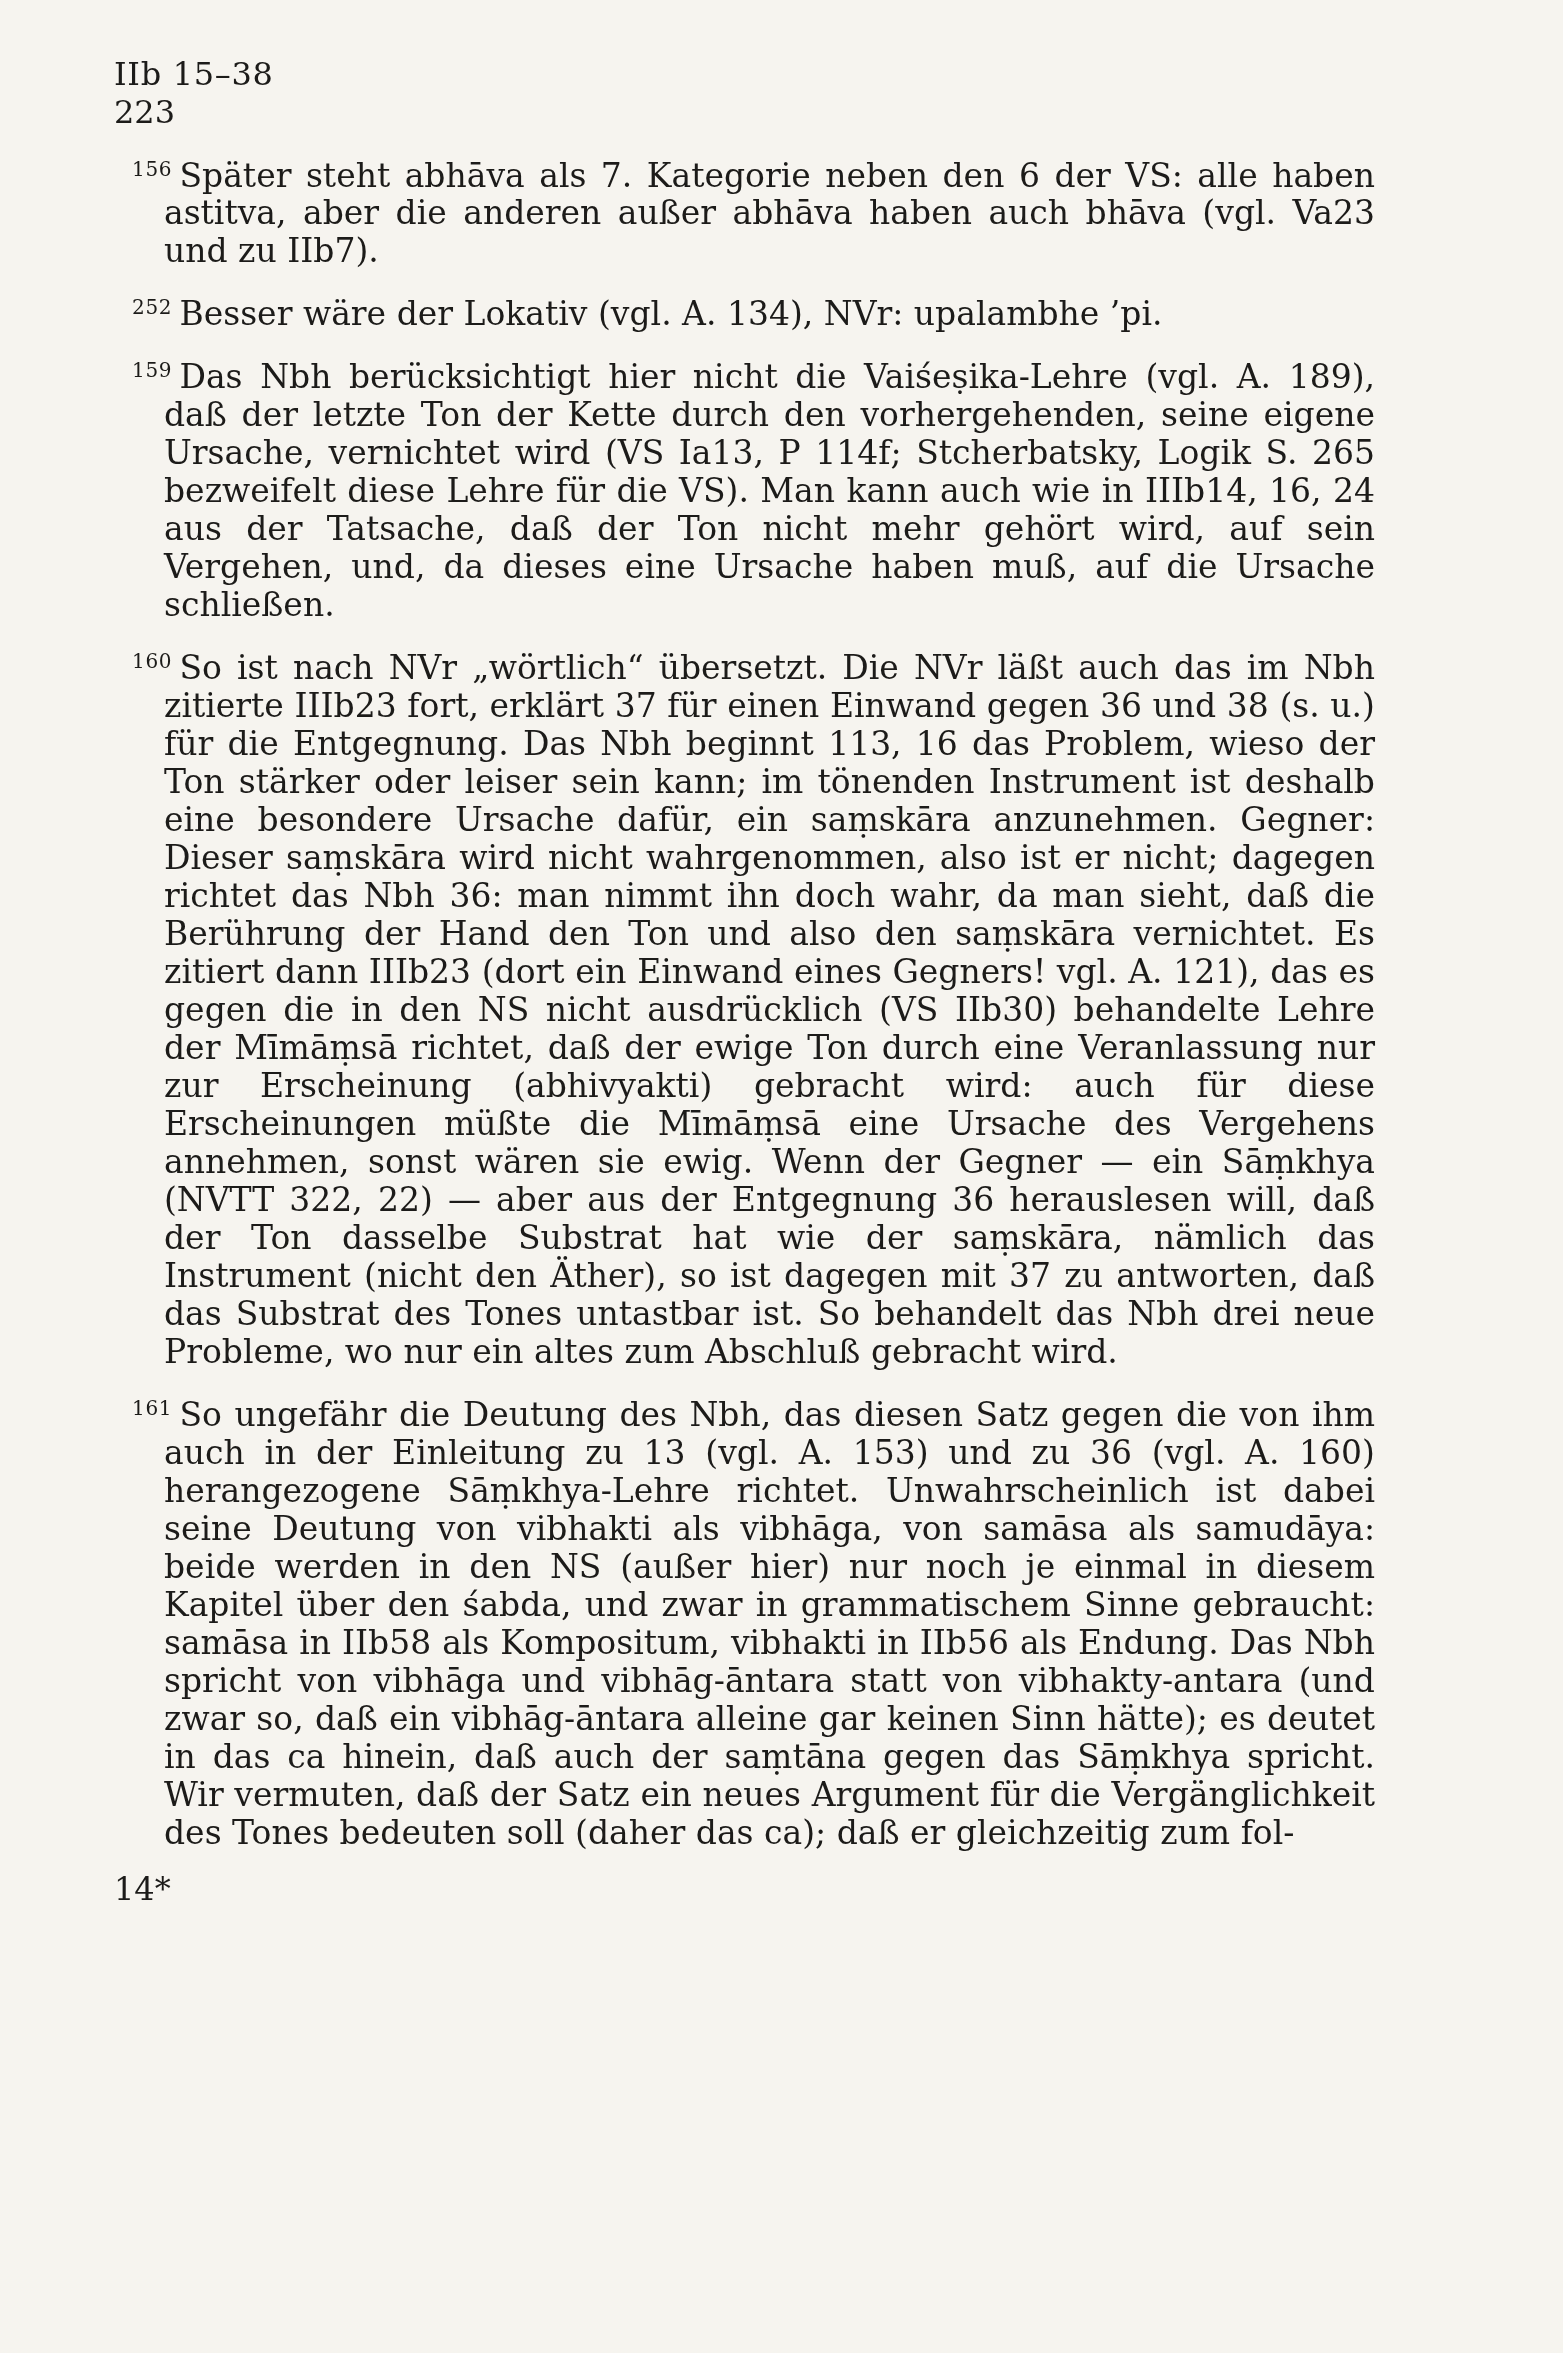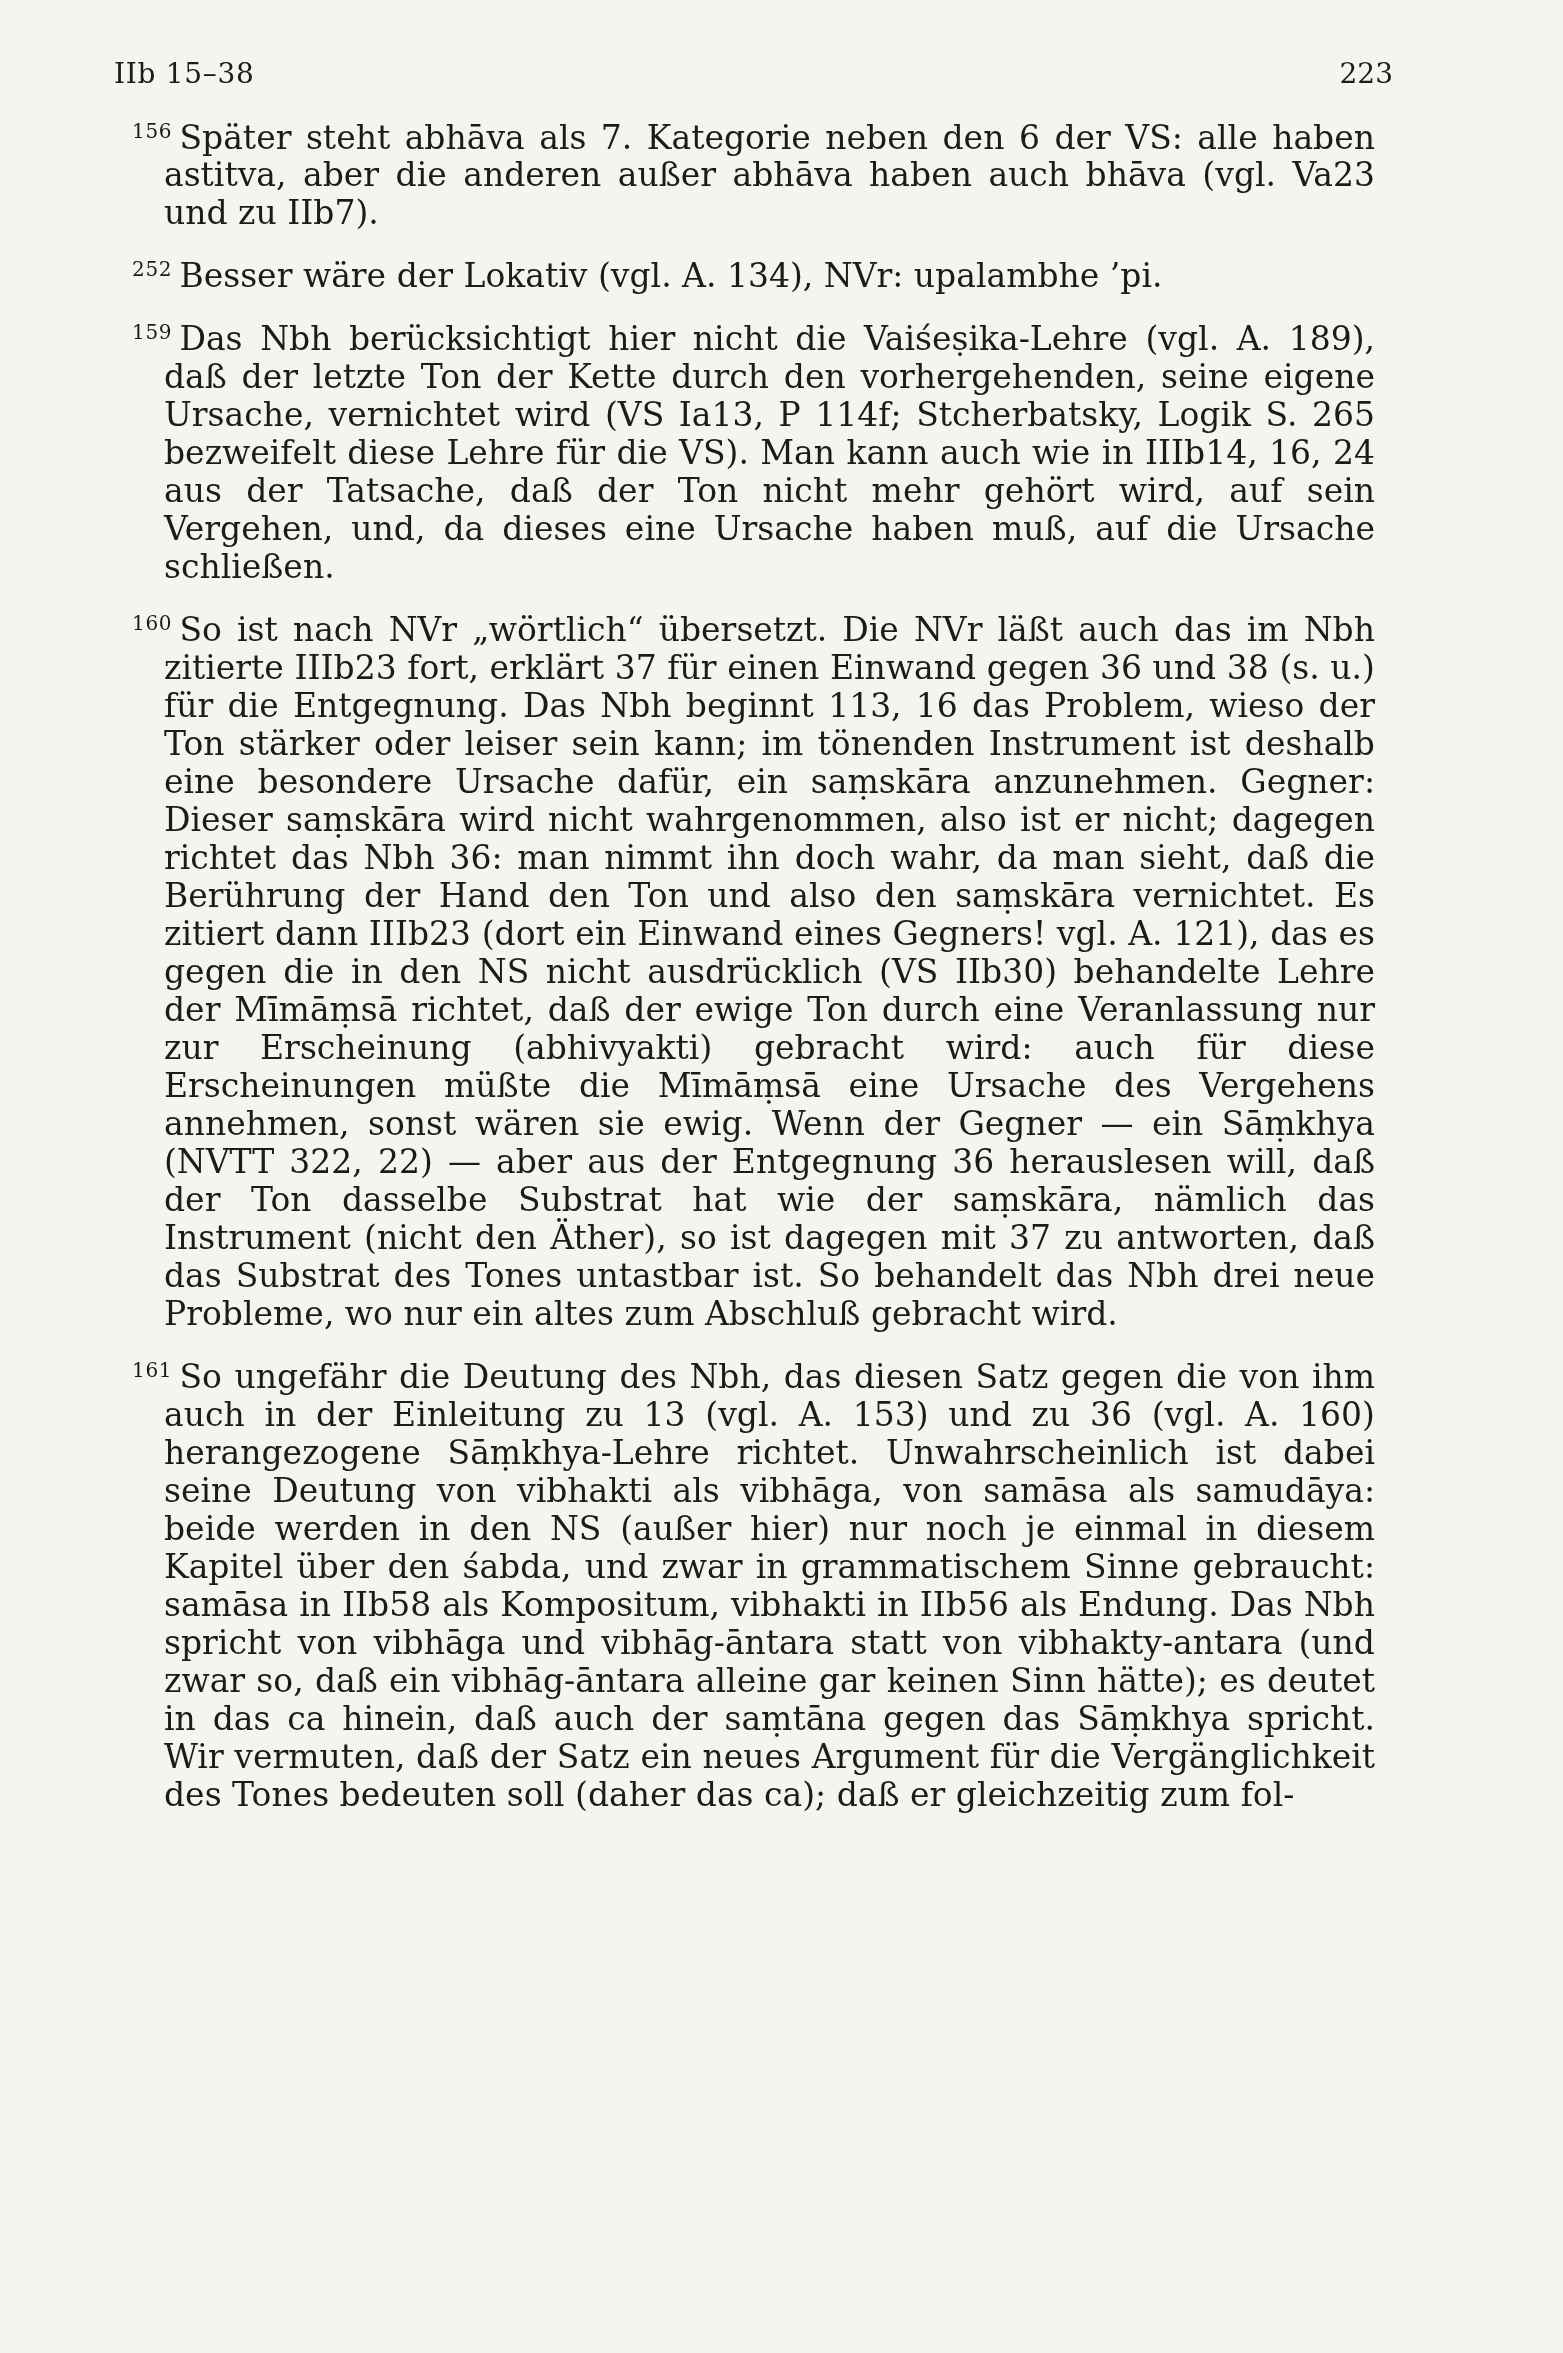--- a/index.html
+++ b/index.html
@@ -19,22 +19,23 @@
     padding: 55px 171px 43px 114px;
     font-family: "DejaVu Serif", "Liberation Serif", serif;
     color: #1c1b19;
     font-size: 33px;
     line-height: 38px;
   }
   .header {
     display: flex;
     justify-content: space-between;
     align-items: baseline;
-    font-size: 28px;
+    font-size: 32px;
     margin-bottom: 18.7px;
+    flex-direction: column;
   }
   .header .running-title {
     letter-spacing: 0.7px;
   }
   .content {
     text-align: justify;
   }
   p.footnote {
     margin: 18px;
     padding-left: 32px;
@@ -73,15 +74,16 @@
 
 
     <p class="footnote"><span class="fn-num">159</span><span>Das Nbh berücksichtigt hier nicht die Vaiśeṣika-Lehre (vgl. A. 189), daß der letzte Ton der Kette durch den vorhergehenden, seine eigene Ursache, vernichtet wird (VS Ia13, P 114f; Stcherbatsky, Logik S. 265 bezweifelt diese Lehre für die VS). Man kann auch wie in IIIb14, 16, 24 aus der Tatsache, daß der Ton nicht mehr gehört wird, auf sein Vergehen, und, da dieses eine Ursache haben muß, auf die Ursache schließen.</span></p>
 
     <p class="footnote"><span class="fn-num">160</span><span>So ist nach NVr „wörtlich“ übersetzt. Die NVr läßt auch das im Nbh zitierte IIIb23 fort, erklärt 37 für einen Einwand gegen 36 und 38 (s. u.) für die Entgegnung. Das Nbh beginnt 113, 16 das Problem, wieso der Ton stärker oder leiser sein kann; im tönenden Instrument ist deshalb eine besondere Ursache dafür, ein saṃskāra anzunehmen. Gegner: Dieser saṃskāra wird nicht wahrgenommen, also ist er nicht; dagegen richtet das Nbh 36: man nimmt ihn doch wahr, da man sieht, daß die Berührung der Hand den Ton und also den saṃskāra vernichtet. Es zitiert dann IIIb23 (dort ein Einwand eines Gegners! vgl. A. 121), das es gegen die in den NS nicht ausdrücklich (VS IIb30) behandelte Lehre der Mīmāṃsā richtet, daß der ewige Ton durch eine Veranlassung nur zur Erscheinung (abhivyakti) gebracht wird: auch für diese Erscheinungen müßte die Mīmāṃsā eine Ursache des Vergehens annehmen, sonst wären sie ewig. Wenn der Gegner — ein Sāṃkhya (NVTT 322, 22) — aber aus der Entgegnung 36 herauslesen will, daß der Ton dasselbe Substrat hat wie der saṃskāra, nämlich das Instrument (nicht den Äther), so ist dagegen mit 37 zu antworten, daß das Substrat des Tones untastbar ist. So behandelt das Nbh drei neue Probleme, wo nur ein altes zum Abschluß gebracht wird.</span></p>
 
     <p class="footnote"><span class="fn-num">161</span><span>So ungefähr die Deutung des Nbh, das diesen Satz gegen die von ihm auch in der Einleitung zu 13 (vgl. A. 153) und zu 36 (vgl. A. 160) herangezogene Sāṃkhya-Lehre richtet. Unwahrscheinlich ist dabei seine Deutung von vibhakti als vibhāga, von samāsa als samudāya: beide werden in den NS (außer hier) nur noch je einmal in diesem Kapitel über den śabda, und zwar in grammatischem Sinne gebraucht: samāsa in IIb58 als Kompositum, vibhakti in IIb56 als Endung. Das Nbh spricht von vibhāga und vibhāg-āntara statt von vibhakty-antara (und zwar so, daß ein vibhāg-āntara alleine gar keinen Sinn hätte); es deutet in das ca hinein, daß auch der saṃtāna gegen das Sāṃkhya spricht. Wir vermuten, daß der Satz ein neues Argument für die Vergänglichkeit des Tones bedeuten soll (daher das ca); daß er gleichzeitig zum fol-</span></p>
 
   </div>
 
+  <div class="signature">14*</div>
 
 </div>
 
 
 </body></html>

